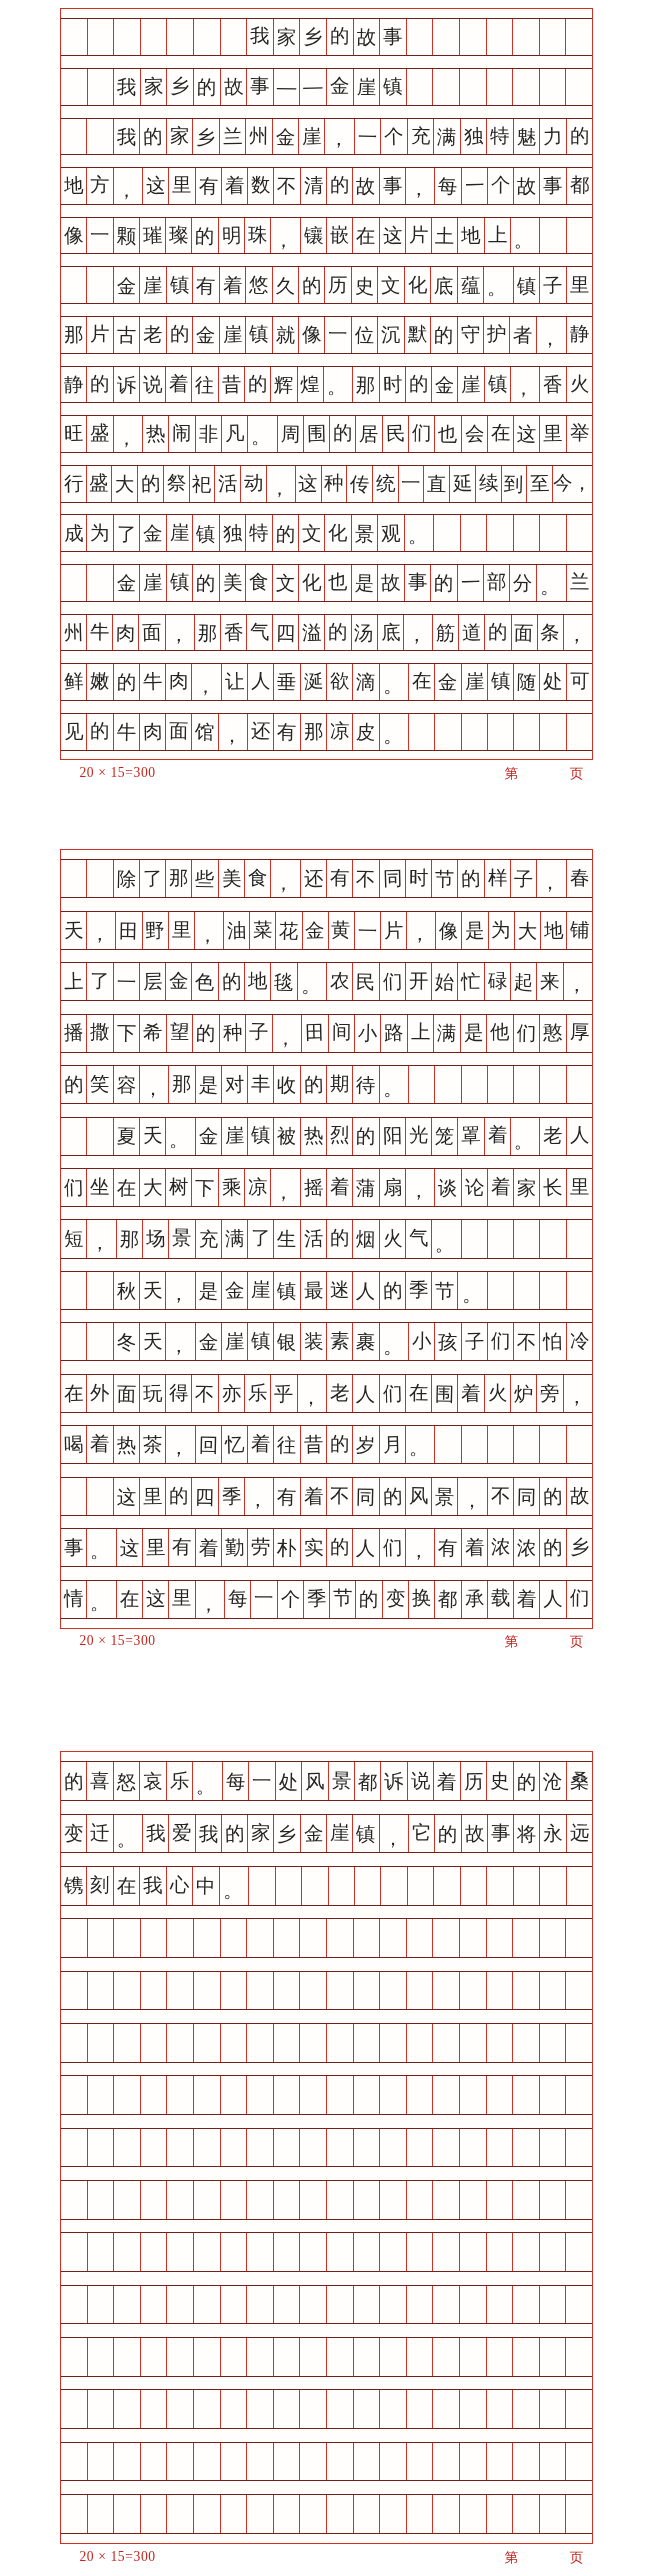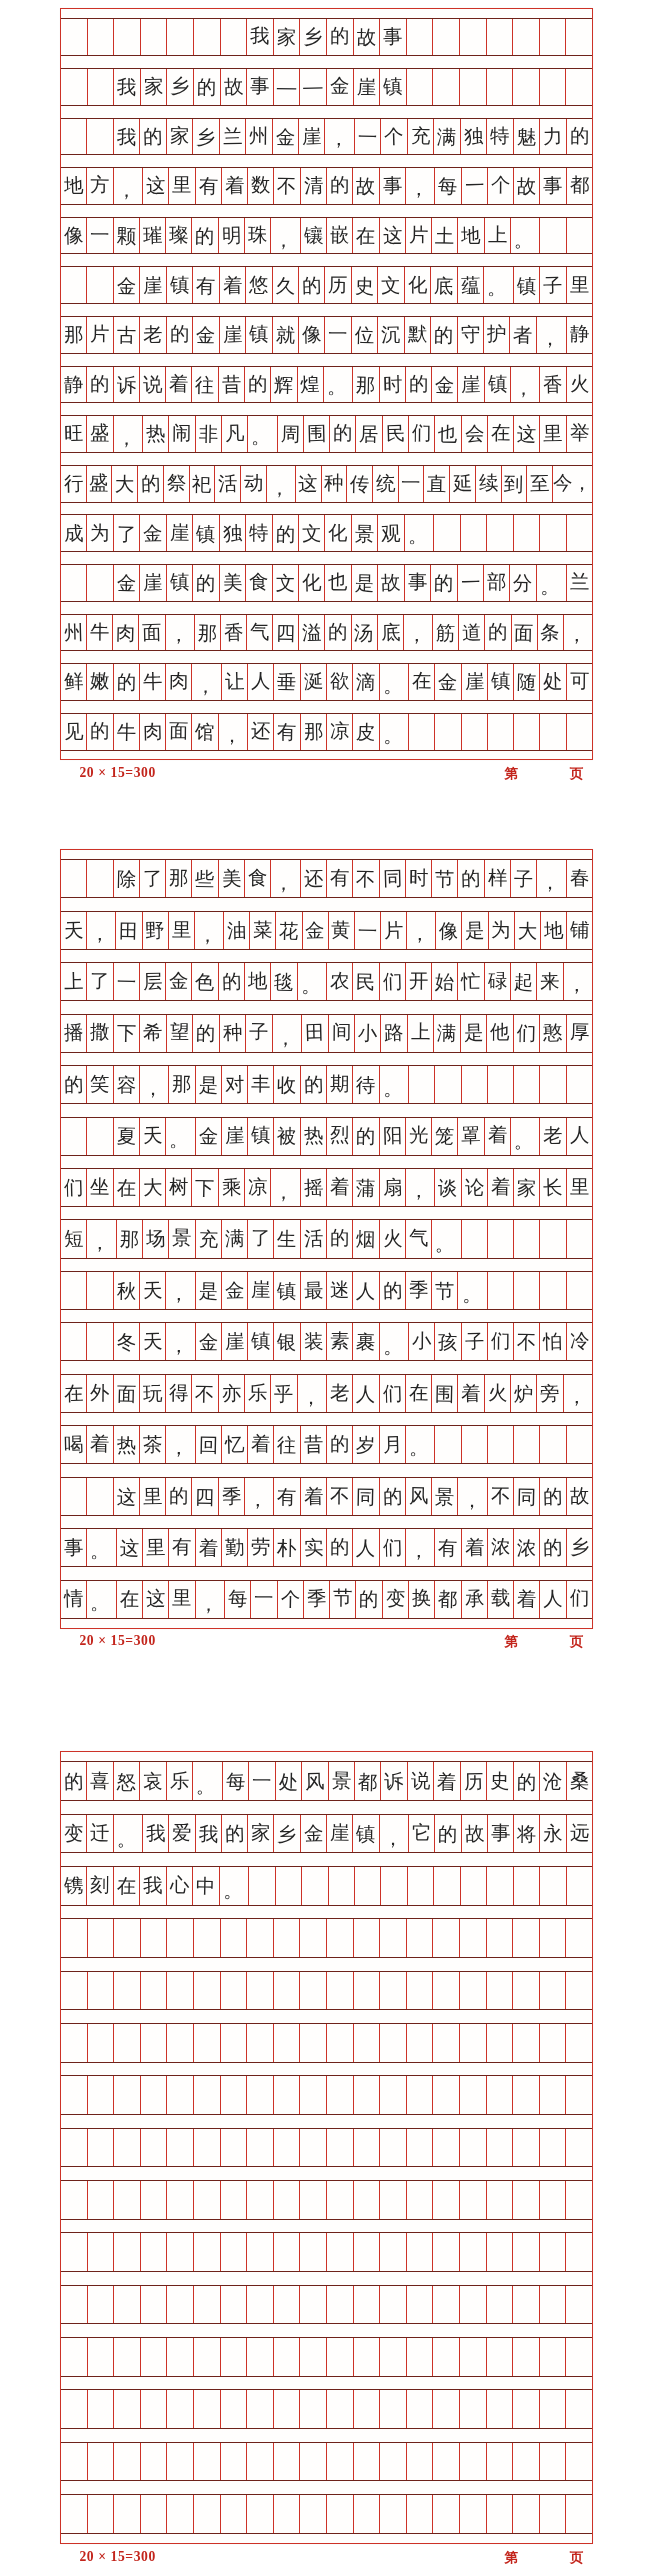--- a/index.html
+++ b/index.html
@@ -40,21 +40,21 @@
     font-size:19.4px;line-height:1;color:var(--ink);
     white-space:nowrap;z-index:2;
     font-family:"Liberation Sans",sans-serif;
   }
   .cell:nth-child(3n) .hw{transform:rotate(1.1deg) translateY(0.6px);}
   .cell:nth-child(3n+1) .hw{transform:rotate(-1.4deg);}
   .cell:nth-child(3n+2) .hw{transform:rotate(0.5deg) translateY(-0.6px);}
   .footer{
     position:absolute;left:60px;width:535px;height:21px;
     color:var(--footer-red);
-    font-family:"Liberation Serif",serif;font-weight:bold;
+    font-family:"Liberation Serif",serif;font-weight:normal;
   }
   .spec{position:absolute;left:19.4px;top:1.3px;font-size:13.6px;letter-spacing:0.6px;}
   .pnum{
     position:absolute;right:11.6px;top:1.3px;width:79px;
     display:flex;justify-content:space-between;font-size:13.6px;
   }
   
   #page-0{top:8.4px;height:750px;}
   #page-1{top:849px;height:778px;}
   #page-2{top:1751px;height:791px;}

